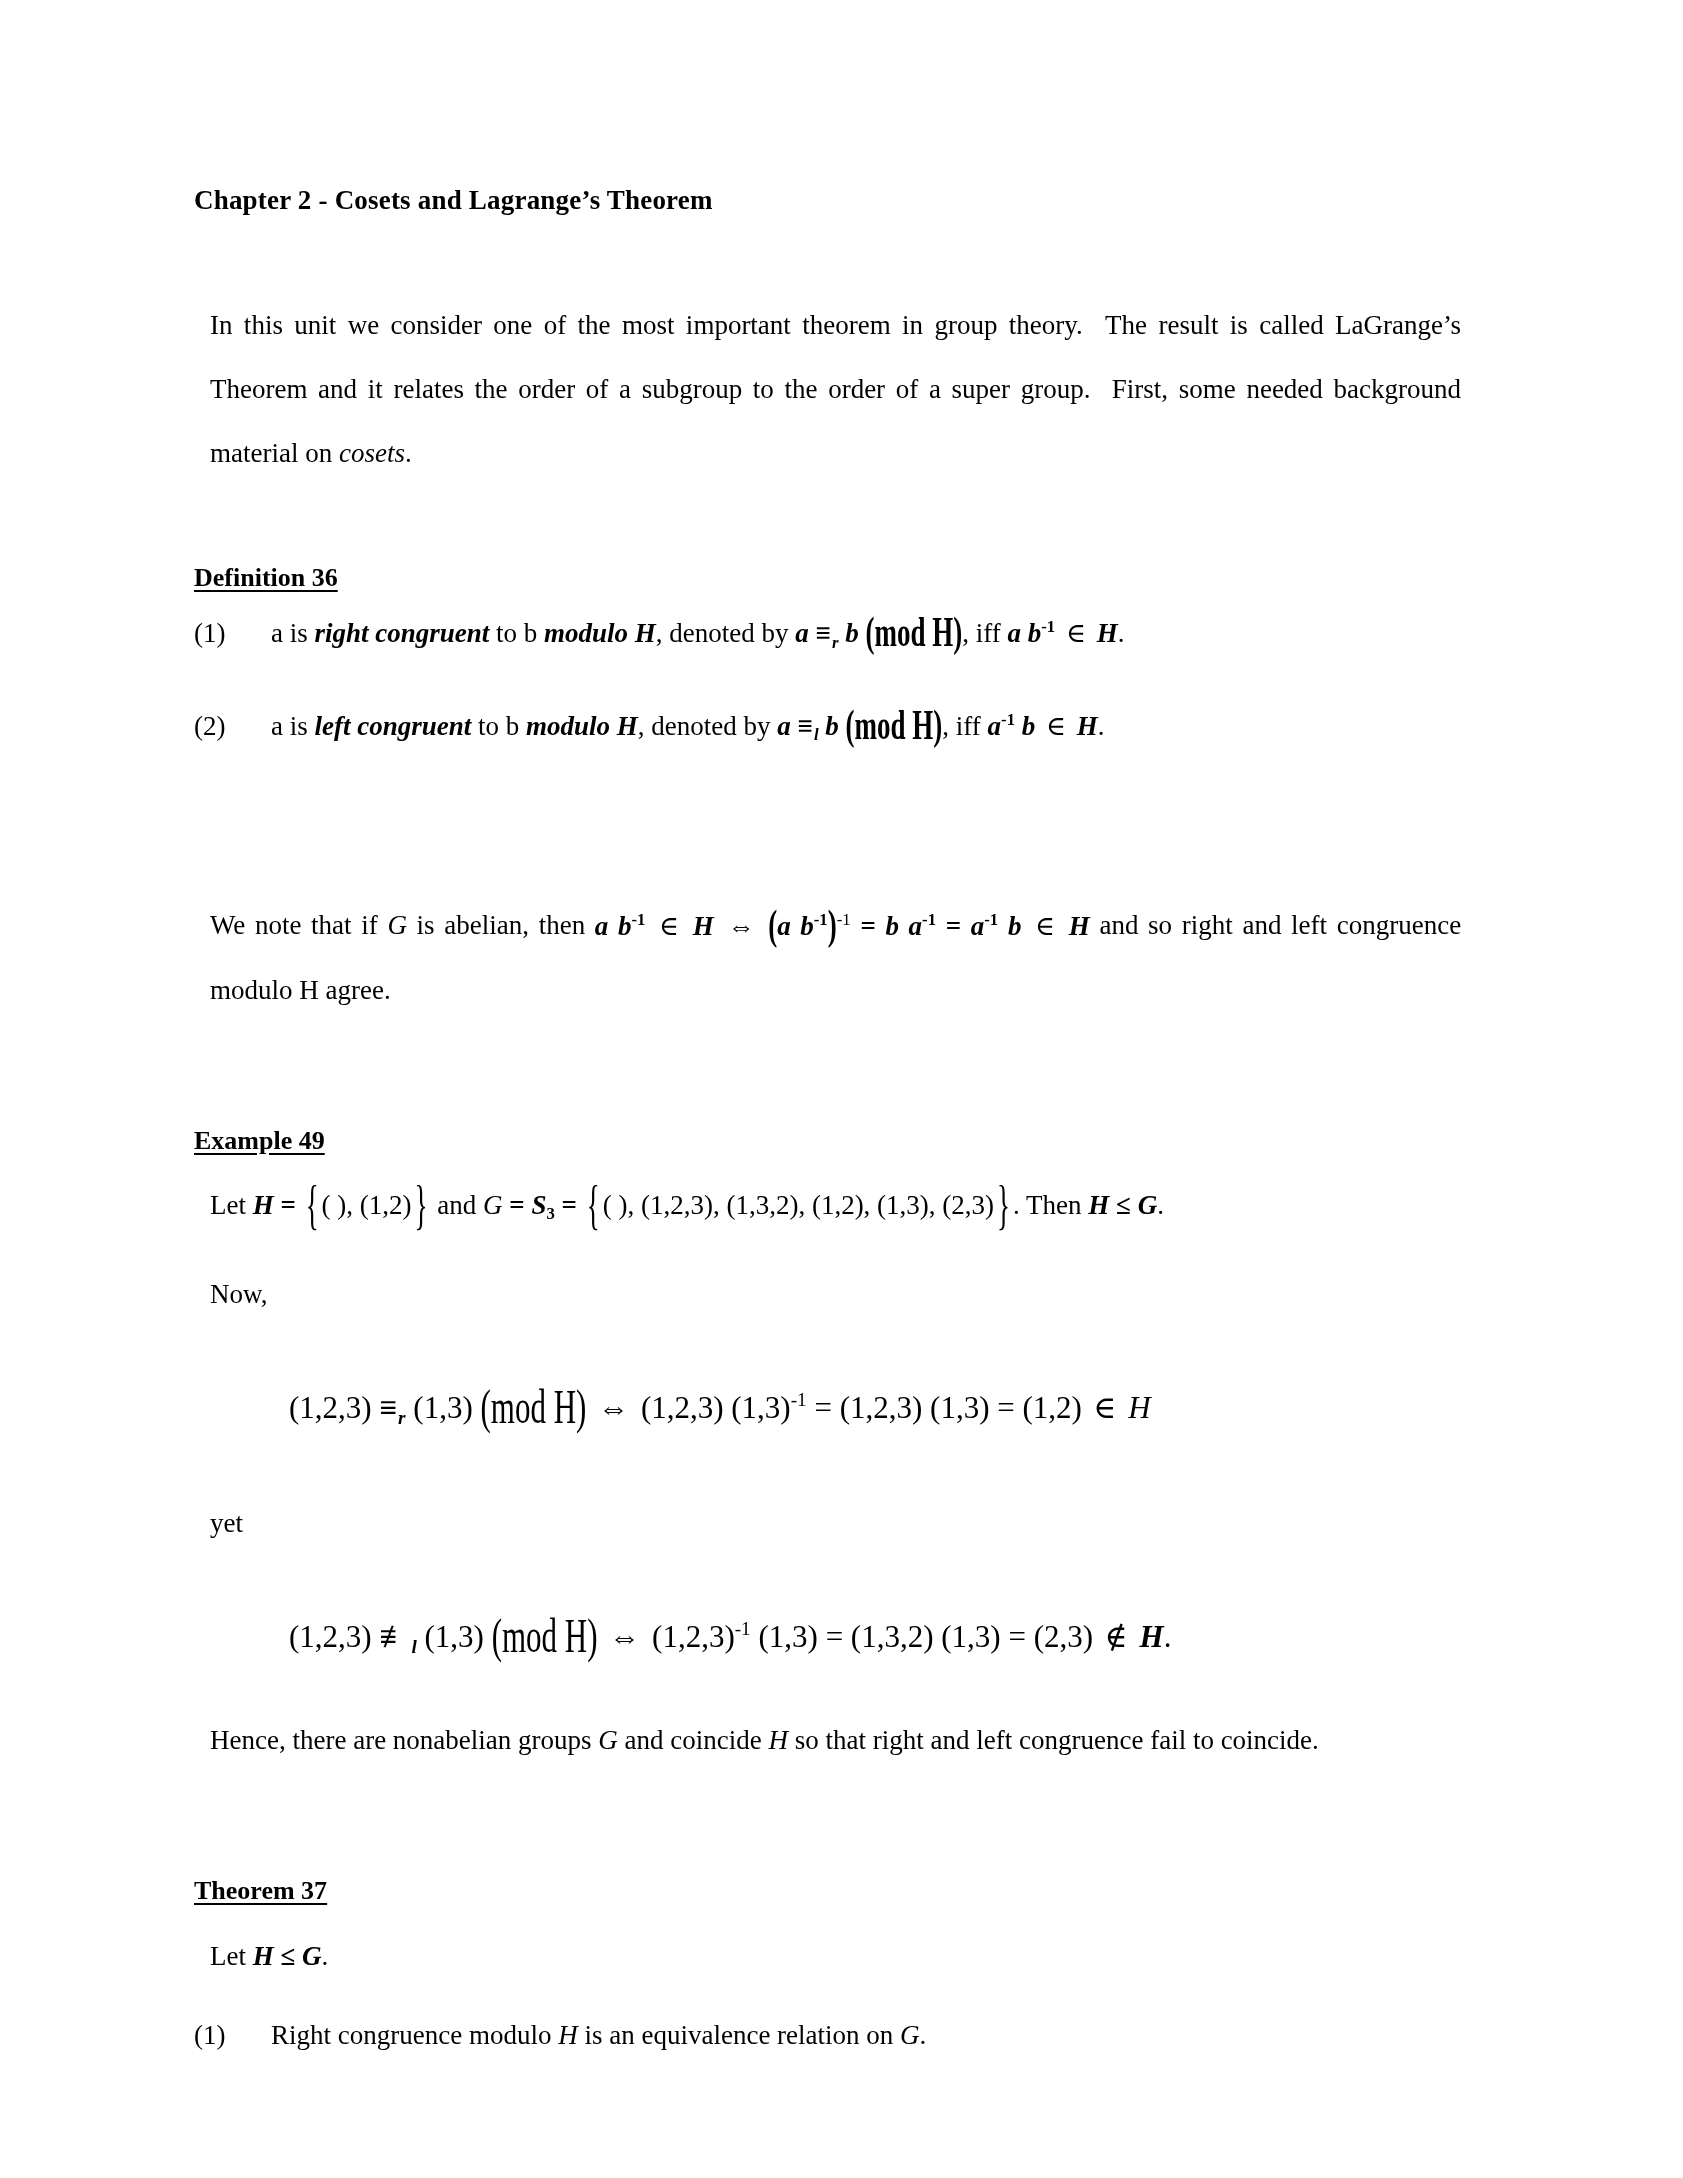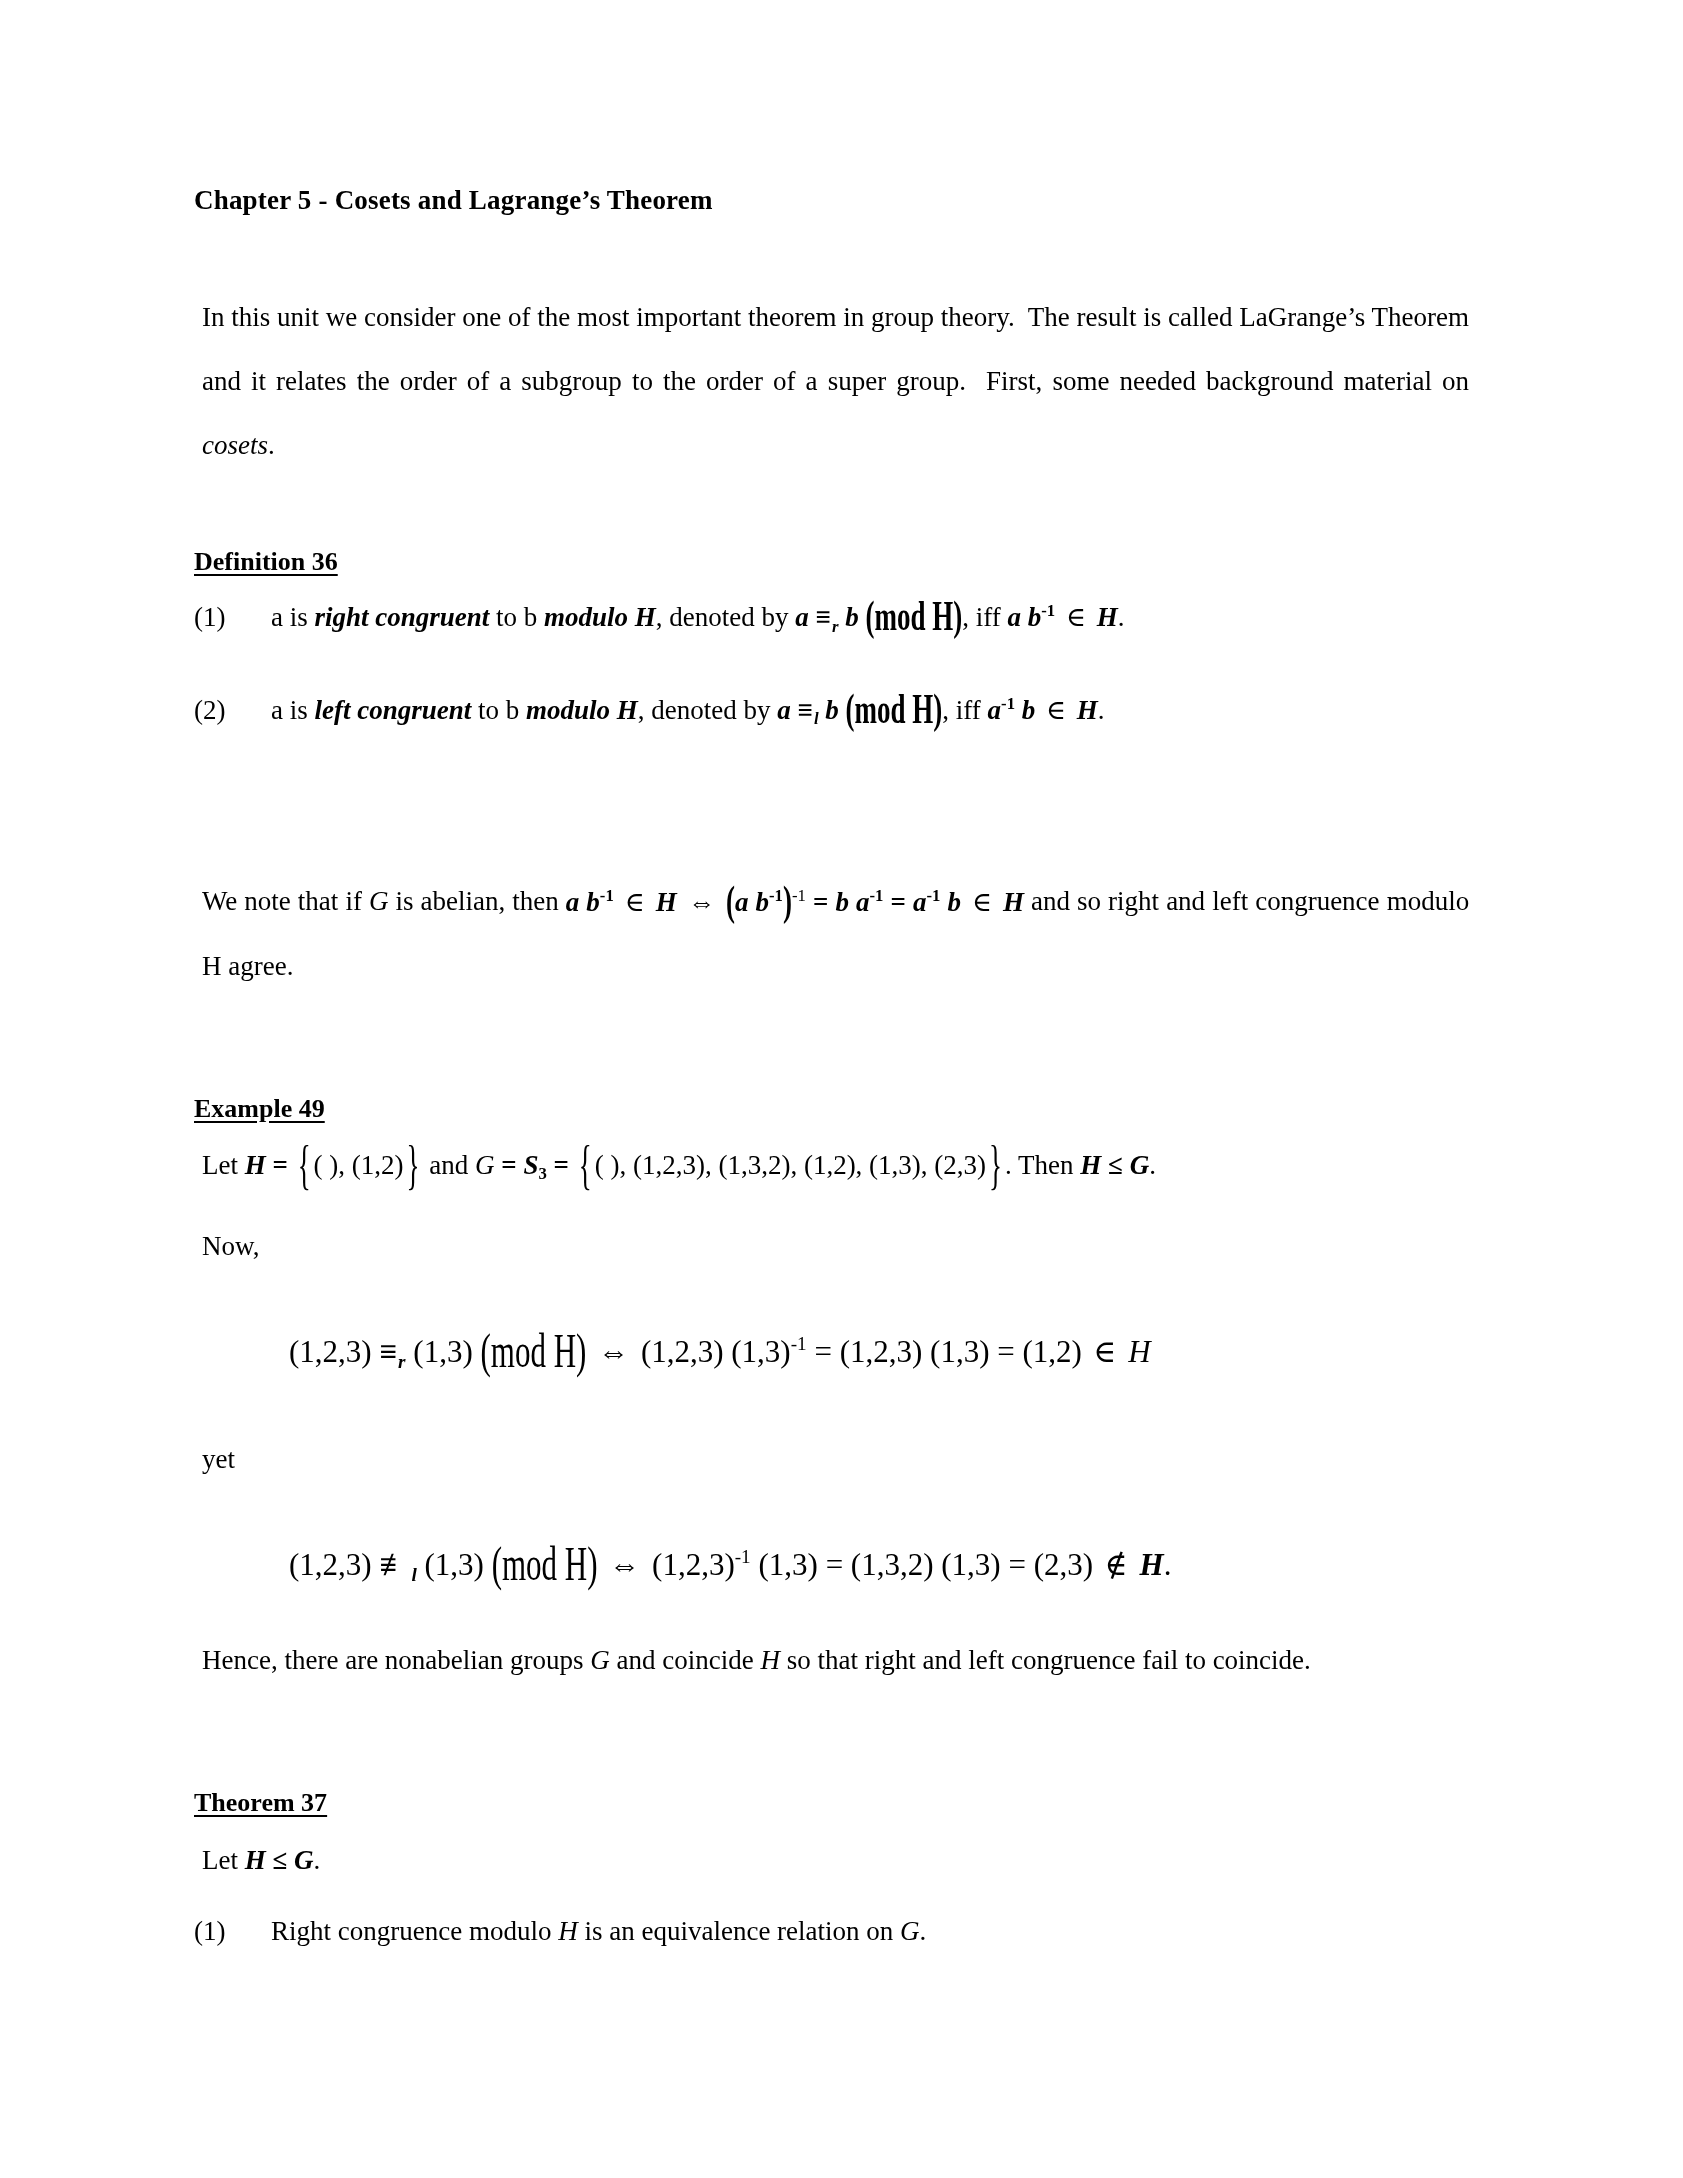--- a/index.html
+++ b/index.html
@@ -39,21 +39,21 @@
     text-underline-offset: 4px;
     display: inline-block;
     line-height: 1.25;
   }
 
   
   .para {
     font-size: 27px;
     line-height: 64px;
     text-align: justify;
-    margin: 8px;
+    margin: 16px;
   }
   .para.nojust { text-align: left; }
 
   .spacer-lg { height: 61px; }
   .spacer-md { height: 44px; }
   .spacer-sm { height: 26px; }
   .spacer-xs { height: 14px; }
 
   
   .numitem {
@@ -137,21 +137,21 @@
     font-family: "Liberation Serif", "DejaVu Serif", serif;
   }
   .nb { white-space: nowrap; }
 </style>
 </head>
 <body>
 
 <div class="page">
   <div class="content">
 
-    <div class="doc-title">Chapter 5 - Cosets and Lagrange’s Theorem</div>
+    <div class="doc-title">Chapter 2 - Cosets and Lagrange’s Theorem</div>
 
     <div class="spacer-lg"></div>
 
     <p class="para">
       <span>In this unit we consider one of the most important theorem in group theory.&nbsp; The result is called LaGrange’s Theorem and it relates the order of a subgroup to the order of a super group.&nbsp; First, some needed background material on </span><span class="mi">cosets</span><span>.</span>
     </p>
 
     <div class="spacer-lg"></div>
 
     <div>

